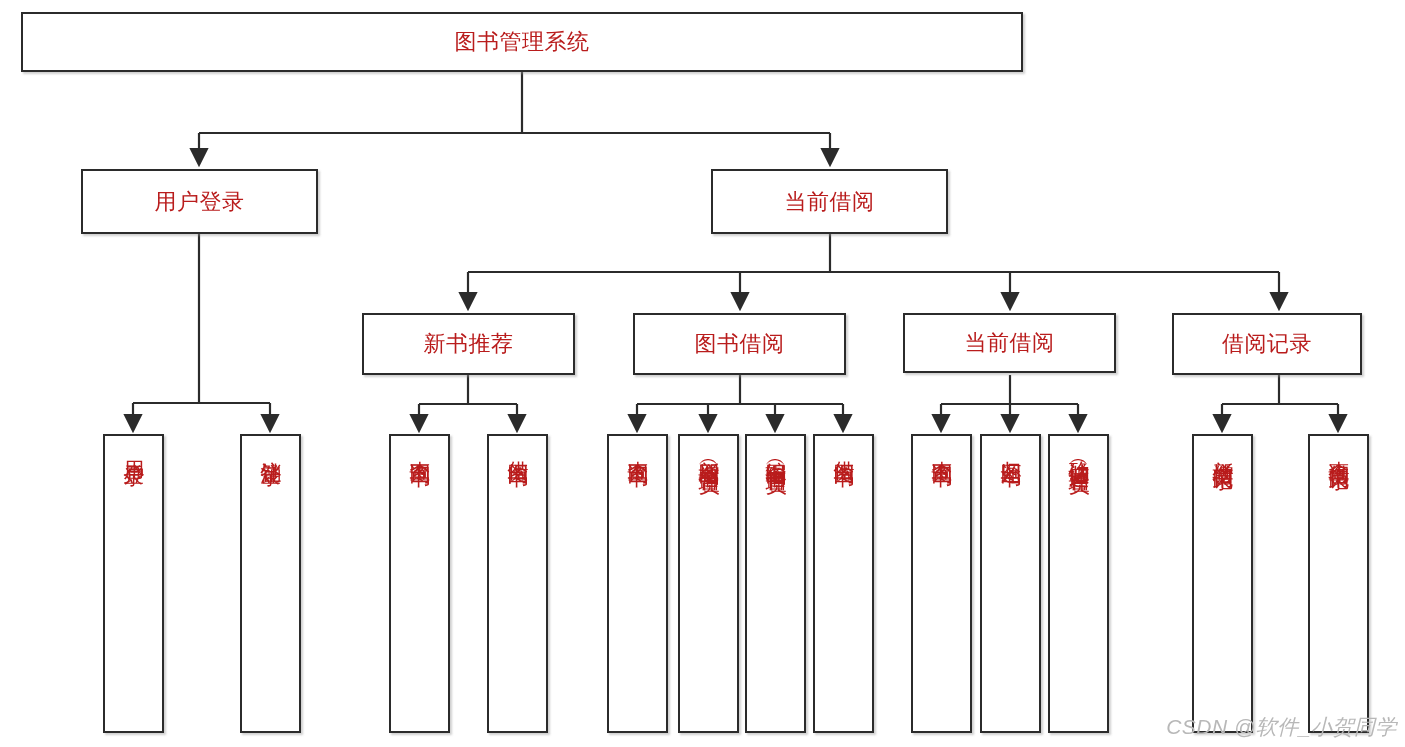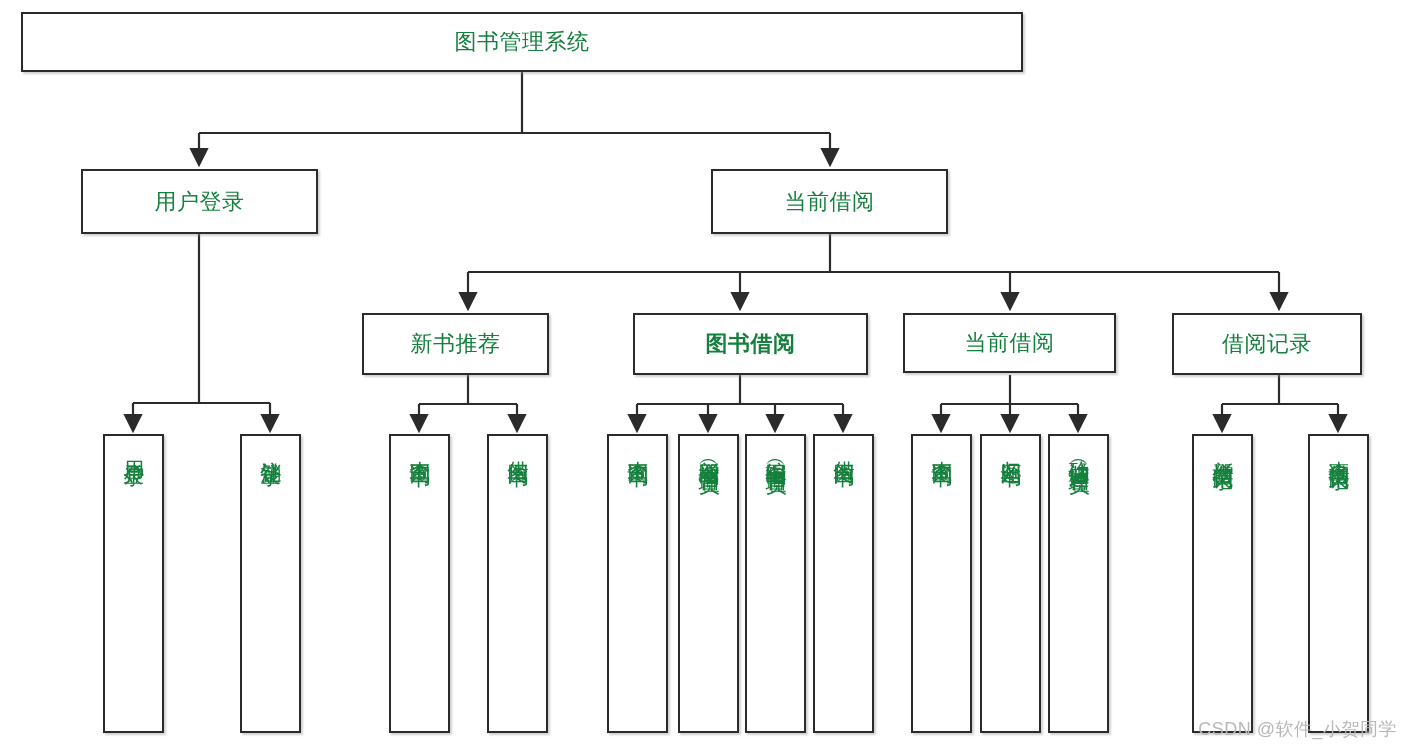--- a/index.html
+++ b/index.html
@@ -28,21 +28,21 @@
   }
   .node {
     position: absolute;
     box-sizing: border-box;
     border: 2px solid #2b2b2b;
     background: #ffffff;
     box-shadow: 2px 2px 2px rgba(150,150,150,0.45);
     display: flex;
     align-items: center;
     justify-content: center;
-    color: #15803d;
+    color: #b91c1c;
   }
   .node-label {
     display: block;
     text-align: center;
     line-height: 1.05;
     white-space: nowrap;
   }
   
   .node.horiz .node-label {
     font-size: 22px;
@@ -61,25 +61,26 @@
     text-orientation: upright;
     font-size: 21px;
     line-height: 1.18;
     letter-spacing: 2px;
     white-space: nowrap;
   }
   #watermark {
     position: absolute;
     right: 8px;
     bottom: 6px;
-    font-size: 18px;
+    font-size: 21px;
     color: #b8b8b8;
     letter-spacing: 0.5px;
     user-select: none;
     white-space: nowrap;
+    font-style: italic;
   }
 </style>
 </head>
 <body>
 
 <div id="diagram-root">
 
   <svg class="edges" viewBox="0 0 1405 747" xmlns="http://www.w3.org/2000/svg">
     <defs>
       <marker id="arrow" viewBox="0 0 12 12" refX="10" refY="6" markerWidth="9" markerHeight="9" orient="auto-start-reverse">
@@ -134,24 +135,24 @@
     <span class="node-label">图书管理系统</span>
   </div>
 
   <div class="node horiz" style="left:81px; top:169px; width:237px; height:65px;">
     <span class="node-label">用户登录</span>
   </div>
   <div class="node horiz" style="left:711px; top:169px; width:237px; height:65px;">
     <span class="node-label">当前借阅</span>
   </div>
 
-  <div class="node horiz" style="left:362px; top:313px; width:187px; height:62px;">
+  <div class="node horiz" style="left:362px; top:313px; width:213px; height:62px;">
     <span class="node-label">新书推荐</span>
   </div>
-  <div class="node horiz" style="left:633px; top:313px; width:235px; height:62px;font-weight:bold;">
+  <div class="node horiz" style="left:633px; top:313px; width:213px; height:62px;">
     <span class="node-label">图书借阅</span>
   </div>
   <div class="node horiz" style="left:903px; top:313px; width:213px; height:60px;">
     <span class="node-label">当前借阅</span>
   </div>
   <div class="node horiz" style="left:1172px; top:313px; width:190px; height:62px;">
     <span class="node-label">借阅记录</span>
   </div>
 
   <div class="node vert" style="left:103px; top:434px; width:61px; height:299px;">

